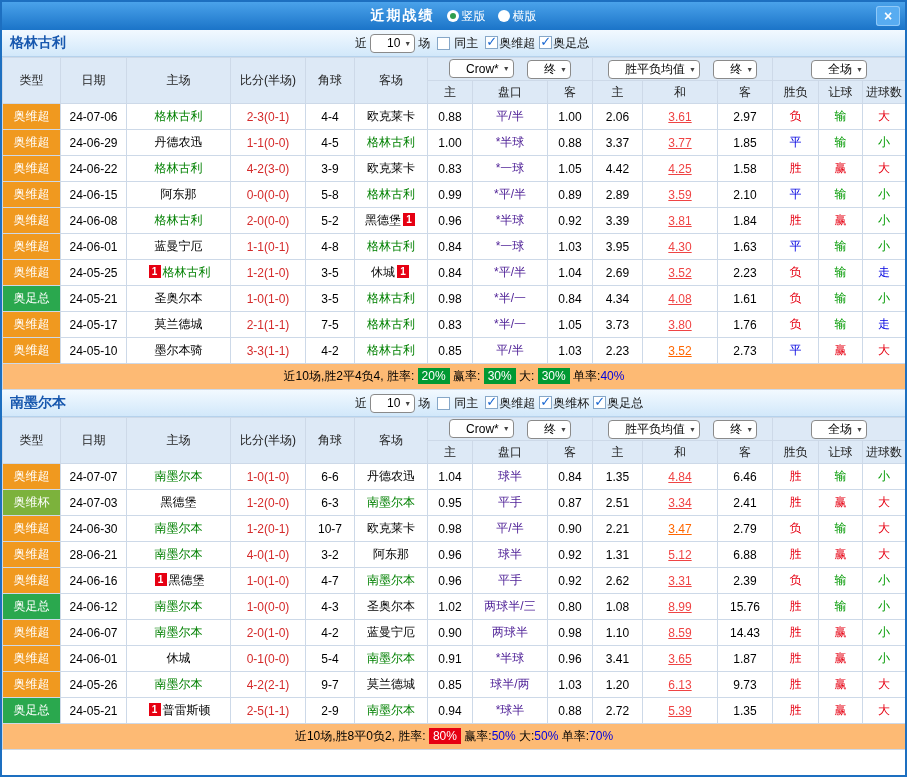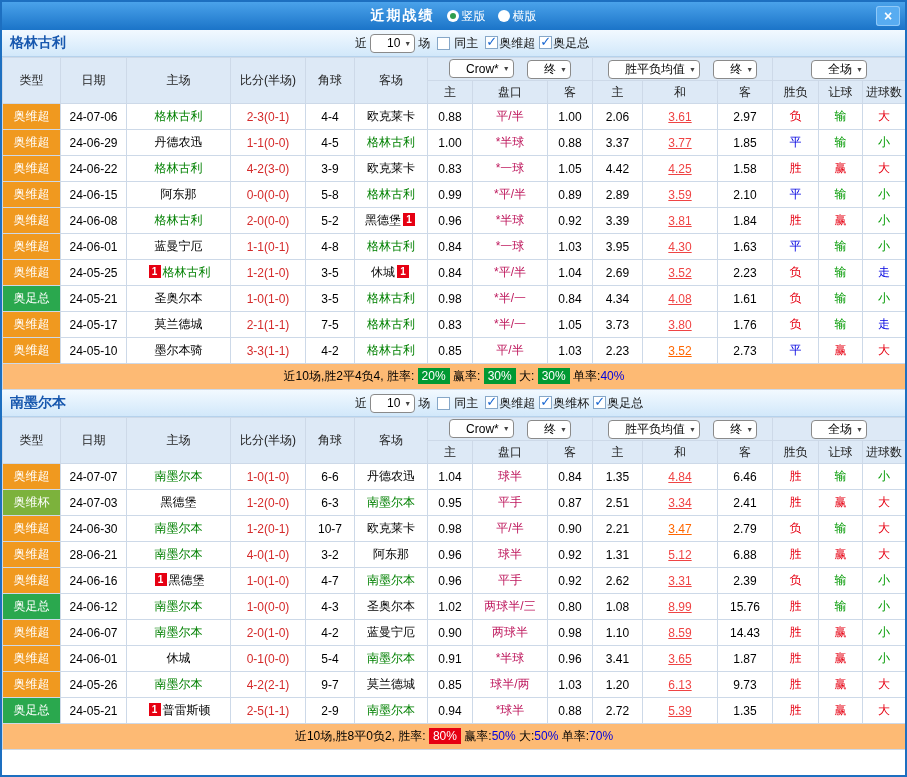--- a/index.html
+++ b/index.html
@@ -40,21 +40,21 @@
   thead th { background:#dde9f6; color:#222; font-weight:normal; height:23px; }
   tbody td { height:26px; background:#fff; color:#000; }
   tfoot td { height:26px; background:#fdba74; color:#000; }
   th .sel { margin:0 5px; }
 
   .t-orange { background:#f0991f; color:#fff; }
   .t-green  { background:#2aa84e; color:#fff; }
   .t-cup    { background:#7cb23c; color:#fff; }
   .focal { color:#008000; }
   .score { color:#d42a2a; }
-  .hcap  { color:#be185d; }
+  .hcap  { color:#4c1d95; }
   .draw  { color:#ef4444;text-decoration:underline; }
   .hl    { color:#ff6600; text-decoration:underline; }
   .r-red { color:#e60012; }
   .r-blue{ color:#0000e0; }
   .r-green{ color:#009900; }
   .card { display:inline-block; min-width:12px; height:13px; line-height:13px; background:#e60012; color:#fff;
           font-size:10px; font-weight:bold; vertical-align:1px; margin:0 2px; text-align:center; }
   .badge-green { background:#009933; color:#fff; padding:1px 4px; }
   .badge-red   { background:#e60012; color:#fff; padding:1px 4px; }
   .text-blue   { color:#0000e0; }

